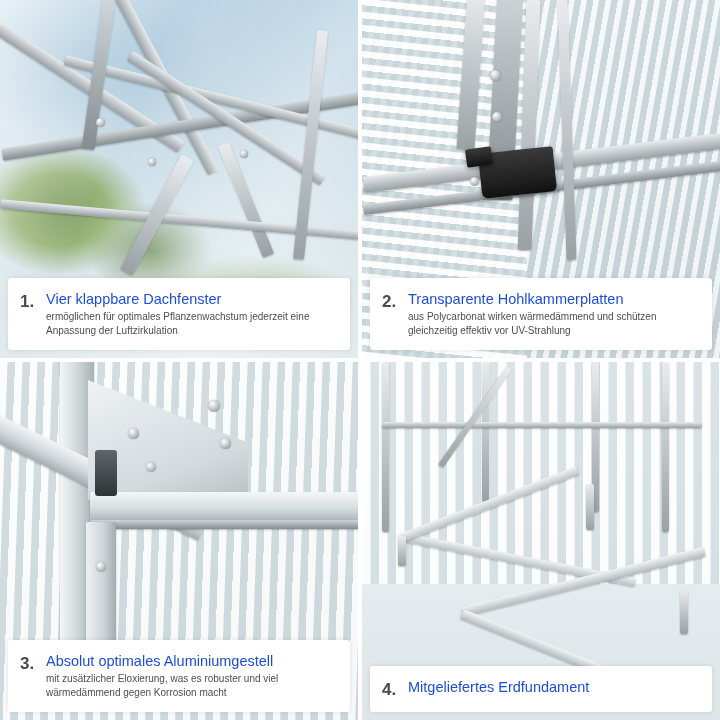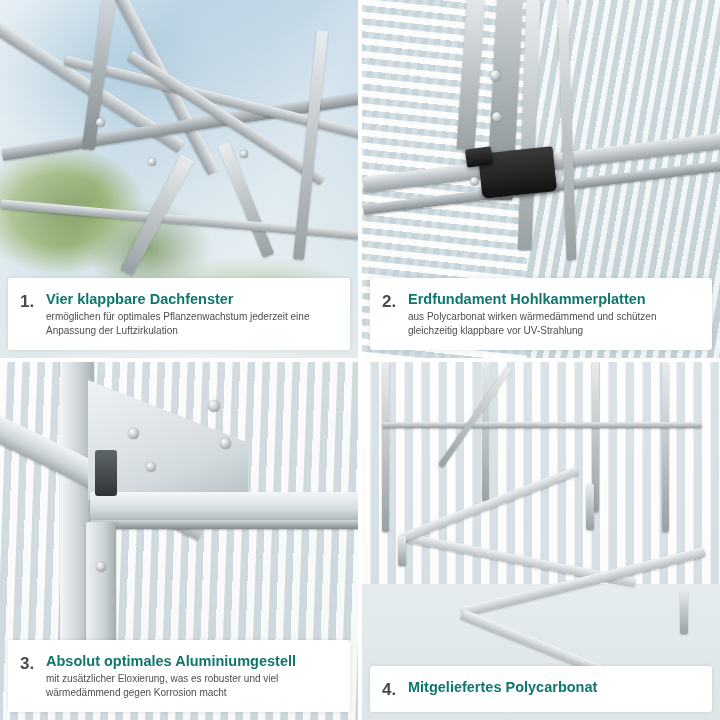--- a/index.html
+++ b/index.html
@@ -54,22 +54,22 @@
     line-height: 1.25;
     width: 26px;
     flex: 0 0 26px;
     padding-top: 1px;
   }
   .ctext {
     flex: 1 1 auto;
   }
   .ctitle {
     font-size: 14.5px;
-    font-weight: bold;
-    color: #0f766e;
+    font-weight: normal;
+    color: #1d4ed8;
     line-height: 1.3;
     margin-bottom: 2px;
   }
   .cbody {
     font-size: 10px;
     color: #4e4e4e;
     line-height: 1.38;
   }
 
   
@@ -218,22 +218,22 @@
       <div class="vent" style="left:104px; top:148px; width:26px; height:18px; transform:rotate(-8deg);"></div>
 
       <div class="screw" style="left:128px; top:70px; width:11px; height:11px;"></div>
       <div class="screw" style="left:130px; top:112px; width:10px; height:10px;"></div>
       <div class="screw" style="left:108px; top:177px; width:9px; height:9px;"></div>
     </div>
 
     <div class="caption">
       <div class="num">2.</div>
       <div class="ctext">
-        <div class="ctitle">Erdfundament Hohlkammerplatten</div>
-        <div class="cbody">aus Polycarbonat wirken wärmedämmend und schützen gleichzeitig klappbare vor UV-Strahlung</div>
+        <div class="ctitle">Transparente Hohlkammerplatten</div>
+        <div class="cbody">aus Polycarbonat wirken wärmedämmend und schützen gleichzeitig effektiv vor UV-Strahlung</div>
       </div>
     </div>
   </div>
 
   <div class="cell">
     <div class="photo p3">
       <div class="ribs"></div>
 
       <div class="bar" style="left:60px; top:-10px; width:34px; height:330px; background:linear-gradient(90deg,#f3f6f7,#cdd4d8 55%,#a8b0b4);"></div>
 
@@ -280,18 +280,18 @@
       <div class="bar" style="left:100px; top:245px; width:250px; height:10px; transform:rotate(-14deg); transform-origin:left center; background:linear-gradient(180deg,#f2f5f6,#b3bbbf);"></div>
       <div class="bar" style="left:100px; top:247px; width:200px; height:10px; transform:rotate(22deg); transform-origin:left center; background:linear-gradient(180deg,#f2f5f6,#b3bbbf);"></div>
       <div class="bar" style="left:224px; top:122px; width:8px; height:46px;"></div>
       <div class="bar" style="left:318px; top:228px; width:8px; height:44px;"></div>
       <div class="bar" style="left:36px; top:174px; width:8px; height:30px;"></div>
     </div>
 
     <div class="caption">
       <div class="num">4.</div>
       <div class="ctext">
-        <div class="ctitle">Mitgeliefertes Polycarbonat</div>
+        <div class="ctitle">Mitgeliefertes Erdfundament</div>
       </div>
     </div>
   </div>
 
 </div>
 
 </body></html>

